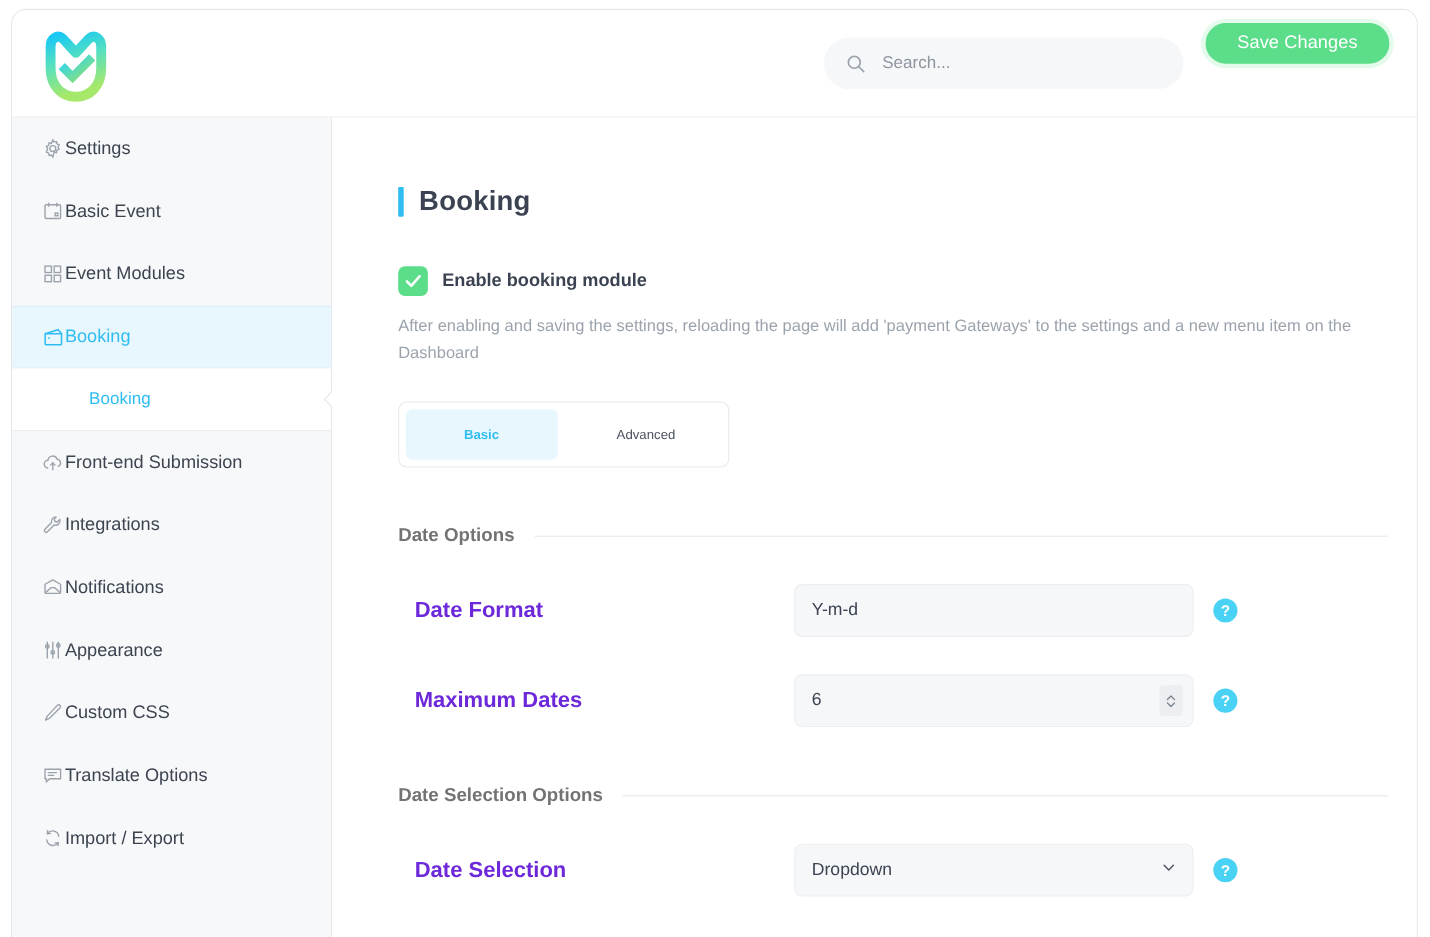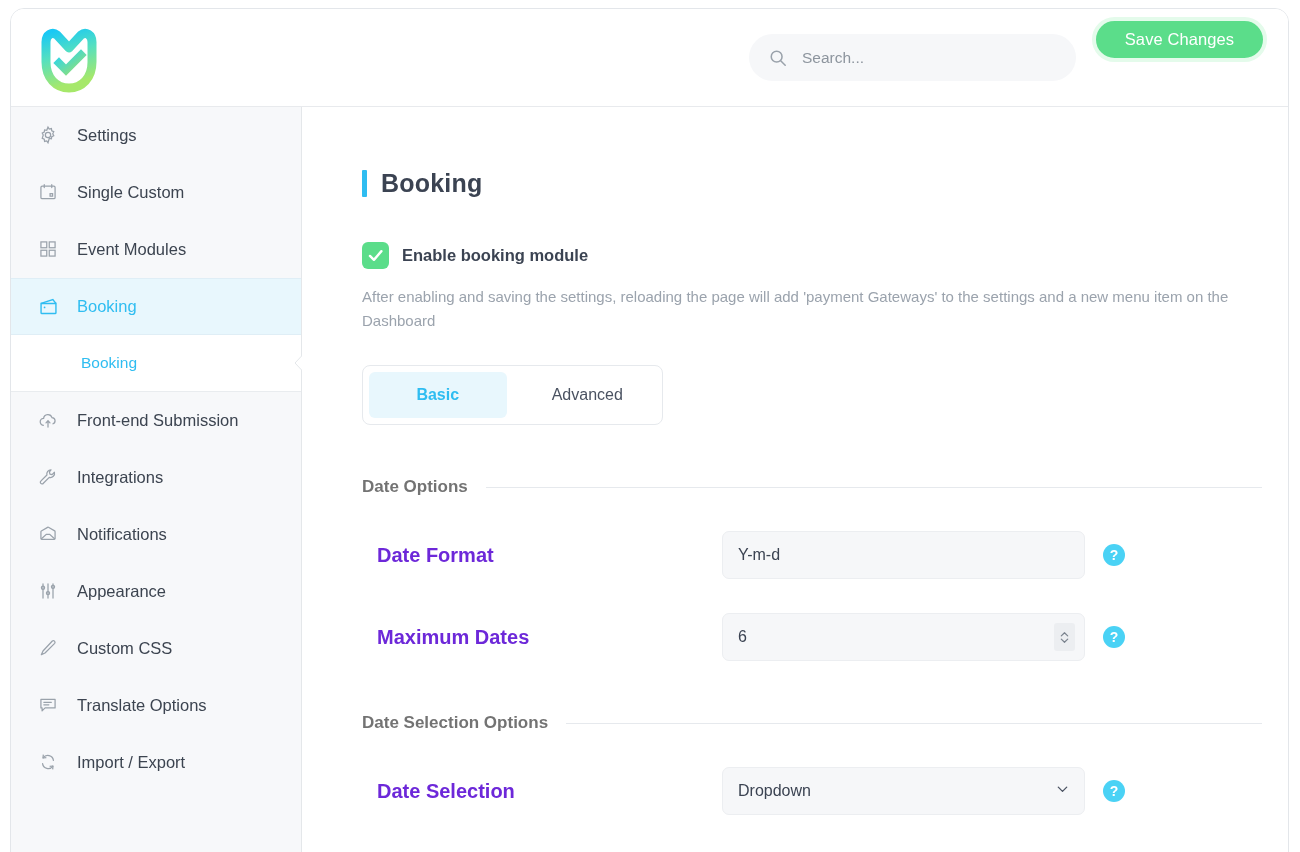--- a/index.html
+++ b/index.html
@@ -83,21 +83,20 @@
     cursor: pointer;
     border-bottom: 1px solid transparent;
   }
   .nav-item .nv-ico {
     width: 22px; height: 22px;
     flex: 0 0 22px;
     color: #9aa2ab;
     display: flex; align-items: center; justify-content: center;
   }
   .nav-item .nv-label {
-    margin-left: 18px;
     font-size: 16.5px;
     color: #3c4450;
     white-space: nowrap;
   }
   .nav-item.active {
     background: #e8f7fd;
     border-top: 1px solid #dfeef6;
     border-bottom: 1px solid #dfeef6;
   }
   .nav-item.active .nv-ico { color: #2fbdf1; }
@@ -180,21 +179,21 @@
     width: 301px; height: 60px;
     border: 1px solid #e6e9ed;
     border-radius: 8px;
     display: flex;
     overflow: hidden;
     background: #fff;
   }
   .tab {
     flex: 1 1 0;
     display: flex; align-items: center; justify-content: center;
-    font-size: 16px;
+    font-size: 12px;
     color: #4a5261;
     cursor: pointer;
     margin: 6px;
     border-radius: 6px;
   }
   .tab.active {
     background: #e8f7fd;
     color: #2fbdf1;
     font-weight: bold;
   }
@@ -330,21 +329,21 @@
       </div>
 
       <div class="nav-item">
         <span class="nv-ico">
           <svg viewBox="0 0 24 24" width="20" height="20" fill="none" stroke="currentColor" stroke-width="1.5">
             <rect x="3.5" y="5" width="17" height="15" rx="1.5"></rect>
             <path d="M7.5 3.2v3.4M16.5 3.2v3.4" stroke-linecap="round"></path>
             <rect x="14.5" y="14" width="3" height="3"></rect>
           </svg>
         </span>
-        <span class="nv-label">Single Custom</span>
+        <span class="nv-label">Basic Event</span>
       </div>
 
       <div class="nav-item">
         <span class="nv-ico">
           <svg viewBox="0 0 24 24" width="20" height="20" fill="none" stroke="currentColor" stroke-width="1.5">
             <rect x="3.5" y="3.5" width="7" height="7"></rect>
               <rect x="13.5" y="3.5" width="7" height="7"></rect>
             <rect x="3.5" y="13.5" width="7" height="7"></rect>
               <rect x="13.5" y="13.5" width="7" height="7"></rect>
           </svg>

